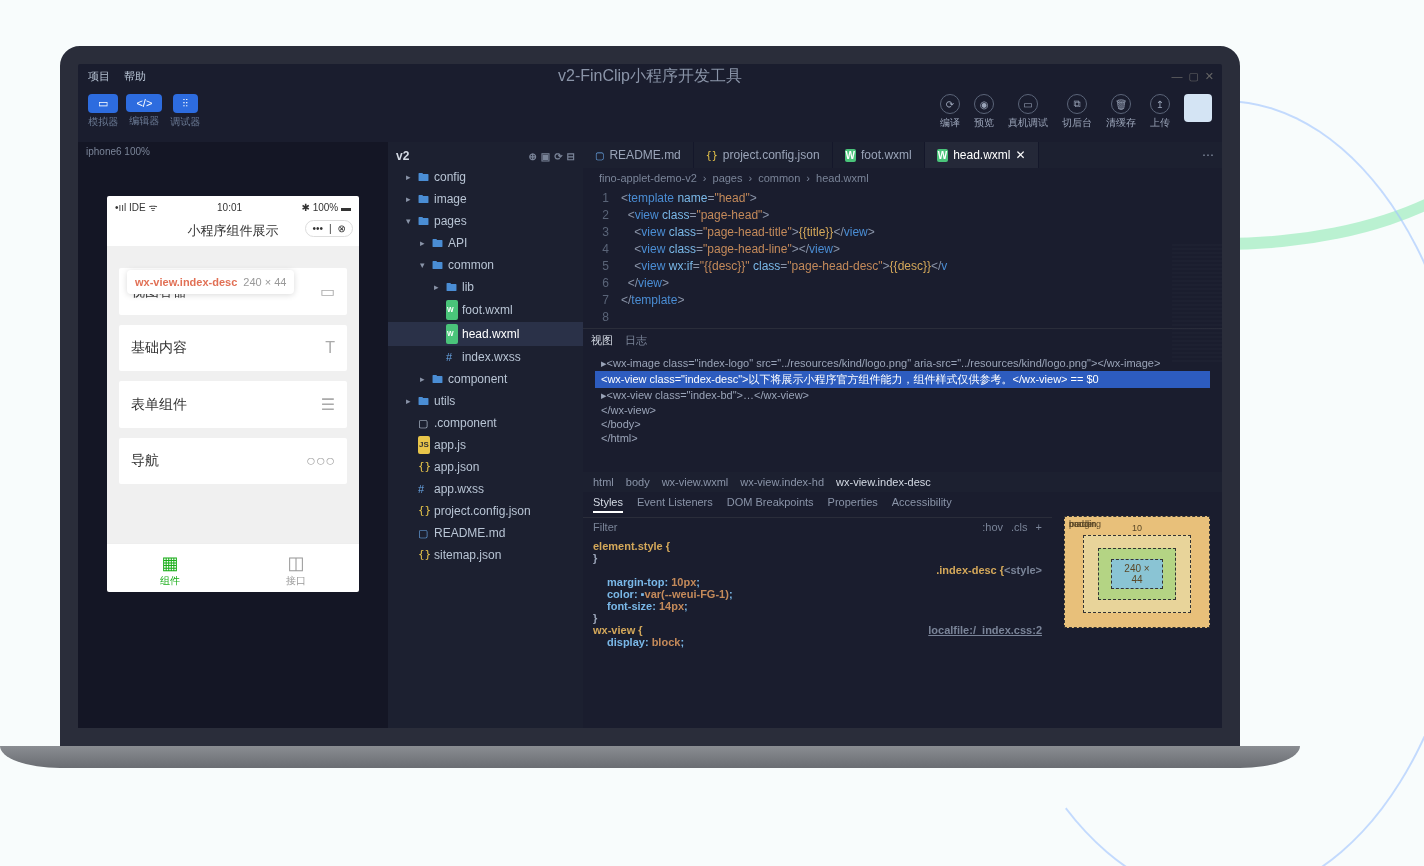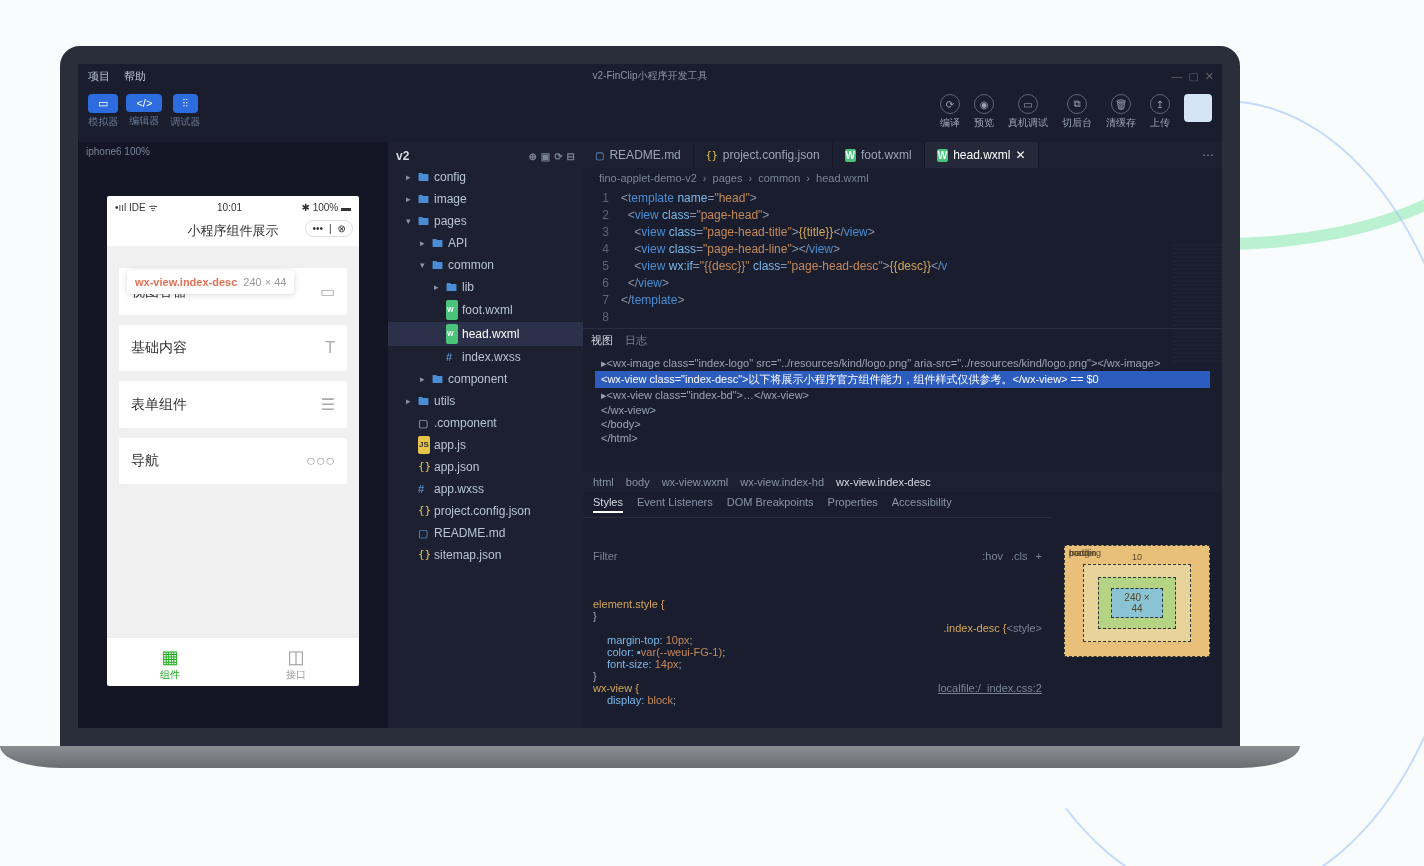--- a/index.html
+++ b/index.html
@@ -6,35 +6,35 @@
 body { background: #f8fcfc; width: 1424px; height: 866px; position: relative; overflow: hidden; }
 .bg-curve-green { position: absolute; right: -100px; top: -50px; width: 600px; height: 300px; border: 12px solid #7de8a8; border-top-color: transparent; border-left-color: transparent; border-radius: 50%; opacity: 0.5; }
 .bg-curve-blue { position: absolute; right: -50px; top: 100px; width: 500px; height: 800px; border: 2px solid #a0c4ff; border-left-color: transparent; border-radius: 50%; opacity: 0.6; }
 .laptop { position: absolute; left: 60px; top: 46px; width: 1180px; }
 .laptop-screen { background: #1a1d2e; border: 18px solid #2a2d3a; border-radius: 20px 20px 0 0; height: 700px; position: relative; overflow: hidden; }
 .laptop-camera { position: absolute; top: -12px; left: 50%; transform: translateX(-50%); width: 6px; height: 6px; background: #444; border-radius: 50%; }
 .laptop-base { height: 22px; background: linear-gradient(#8a8d92, #6a6d72); margin: 0 -60px; border-radius: 0 0 60px 60px / 0 0 22px 22px; }
 
 .ide { display: flex; flex-direction: column; height: 100%; color: #ccc; font-size: 11px; }
 .menubar { display: flex; align-items: center; padding: 4px 10px; gap: 14px; color: #b8c4d4; height: 24px; }
-.menubar .title { position: absolute; left: 50%; transform: translateX(-50%); color: #8a94a8; font-size: 10px; }
+.menubar .title { position: absolute; left: 50%; transform: translateX(-50%); color: #8a94a8; font-size: 16px; }
 .window-controls { position: absolute; right: 8px; top: 6px; display: flex; gap: 6px; color: #666; }
 .toolbar { display: flex; align-items: flex-start; padding: 6px 10px 2px; height: 54px; }
 .tb-left { display: flex; gap: 8px; }
 .tb-btn { background: #2d6cdf; color: #fff; padding: 3px 10px; border-radius: 4px; font-size: 11px; display: flex; align-items: center; justify-content: center; }
 .tb-group { display: flex; flex-direction: column; align-items: center; font-size: 10px; color: #6b7a94; gap: 2px; }
 .tb-right { margin-left: auto; display: flex; gap: 14px; align-items: flex-start; }
 .tb-action { display: flex; flex-direction: column; align-items: center; gap: 2px; color: #9aa4b8; font-size: 10px; }
 .tb-icon { width: 20px; height: 20px; border: 1px solid #5a6478; border-radius: 50%; display: flex; align-items: center; justify-content: center; font-size: 10px; }
 .avatar { width: 28px; height: 28px; background: #d4e4f4; border-radius: 4px; }
 
 .main { flex: 1; display: flex; overflow: hidden; }
 .sim-panel { width: 310px; background: #141625; display: flex; flex-direction: column; }
 .sim-status { color: #7a8498; font-size: 10px; padding: 4px 8px; }
-.phone { margin: 35px auto; width: 252px; background: #fff; border-radius: 2px; color: #333; display: flex; flex-direction: column; height: 490px; font-size: 12px; }
+.phone { margin: 35px auto; width: 252px; background: #fff; border-radius: 2px; color: #333; display: flex; flex-direction: column; height: 396px; font-size: 12px; }
 .phone-statusbar { display: flex; justify-content: space-between; padding: 4px 8px 2px; font-size: 10px; align-items: center; }
 .phone-header { text-align: center; padding: 6px; font-size: 13px; font-weight: 500; position: relative; }
 .phone-capsule { position: absolute; right: 6px; top: 4px; border: 1px solid #ddd; border-radius: 14px; padding: 2px 6px; display: flex; gap: 6px; align-items: center; font-size: 10px; }
 .phone-body { flex: 1; background: #f0f0f0; padding: 12px; position: relative; overflow: hidden; }
 .phone-tooltip { position: absolute; top: 24px; left: 20px; background: #fff; border-radius: 4px; padding: 6px 8px; font-size: 11px; box-shadow: 0 1px 6px rgba(0,0,0,0.15); z-index: 2; }
 .phone-tooltip .tag { color: #e17055; font-weight: 600; }
 .phone-tooltip .dim { color: #999; margin-left: 6px; }
 .phone-highlight { margin-top: 42px; background: #e8a04c; padding: 10px; font-size: 11px; color: #4a7cc4; border: 1px solid #d88a2c; }
 .phone-item { background: #fff; margin-top: 10px; padding: 14px 12px; display: flex; justify-content: space-between; align-items: center; font-size: 14px; border-radius: 2px; }
 .phone-item-icon { color: #aaa; font-size: 16px; }
@@ -80,25 +80,25 @@
 
 .devtools { height: 320px; display: flex; flex-direction: column; background: #1a1d2e; border-top: 1px solid #2a2d3a; }
 .dev-tabs { display: flex; padding: 4px 8px; gap: 12px; font-size: 11px; color: #7a8498; }
 .dev-tabs span:first-child { color: #d4dae4; }
 .dom-view { flex: 0 0 120px; padding: 4px 12px; font-family: monospace; font-size: 11px; overflow: hidden; }
 .dom-line { padding: 1px 6px; color: #9aa4b8; white-space: pre; }
 .dom-line.sel { background: #2d5cbf; color: #fff; }
 .crumb { display: flex; gap: 12px; padding: 4px 10px; font-size: 11px; color: #8a94a8; background: #1c2030; }
 .crumb .active { color: #d4dae4; }
 .styles-row { flex: 1; display: flex; }
-.styles-left { flex: 1; display: flex; flex-direction: column; gap: 29px; }
+.styles-left { flex: 1; display: flex; flex-direction: column; }
 .styles-tabs { display: flex; gap: 14px; padding: 4px 10px; font-size: 11px; color: #8a94a8; border-bottom: 1px solid #2a2d3a; }
 .styles-tabs .active { color: #d4dae4; border-bottom: 2px solid #fff; padding-bottom: 3px; }
 .styles-filter { display: flex; padding: 3px 10px; font-size: 11px; color: #7a8498; align-items: center; }
-.styles-body { padding: 4px 10px; font-family: monospace; font-size: 11px; color: #9aa4b8; }
+.styles-body { padding: 4px 10px; font-family: monospace; font-size: 11px; color: #9aa4b8; font-weight: bold; }
 .css-sel { color: #d4a85a; }
 .css-prop { color: #7ab8e8; margin-left: 14px; display: block; }
 .css-val { color: #c48a5a; }
 .box-model-panel { width: 170px; padding: 12px; display: flex; align-items: center; justify-content: center; }
 .box-margin { background: #e8c07a; padding: 16px 18px 14px; font-size: 9px; color: #5a4828; position: relative; border: 1px dashed #333; }
 .box-border { background: #e8d49a; padding: 12px 14px; border: 1px dashed #333; }
 .box-padding { background: #b4d484; padding: 10px 12px; border: 1px dashed #333; }
 .box-content { background: #8ac4d4; padding: 3px 6px; text-align: center; font-size: 10px; border: 1px dashed #333; }
 .box-label { position: absolute; top: 2px; left: 4px; }
 </style>

